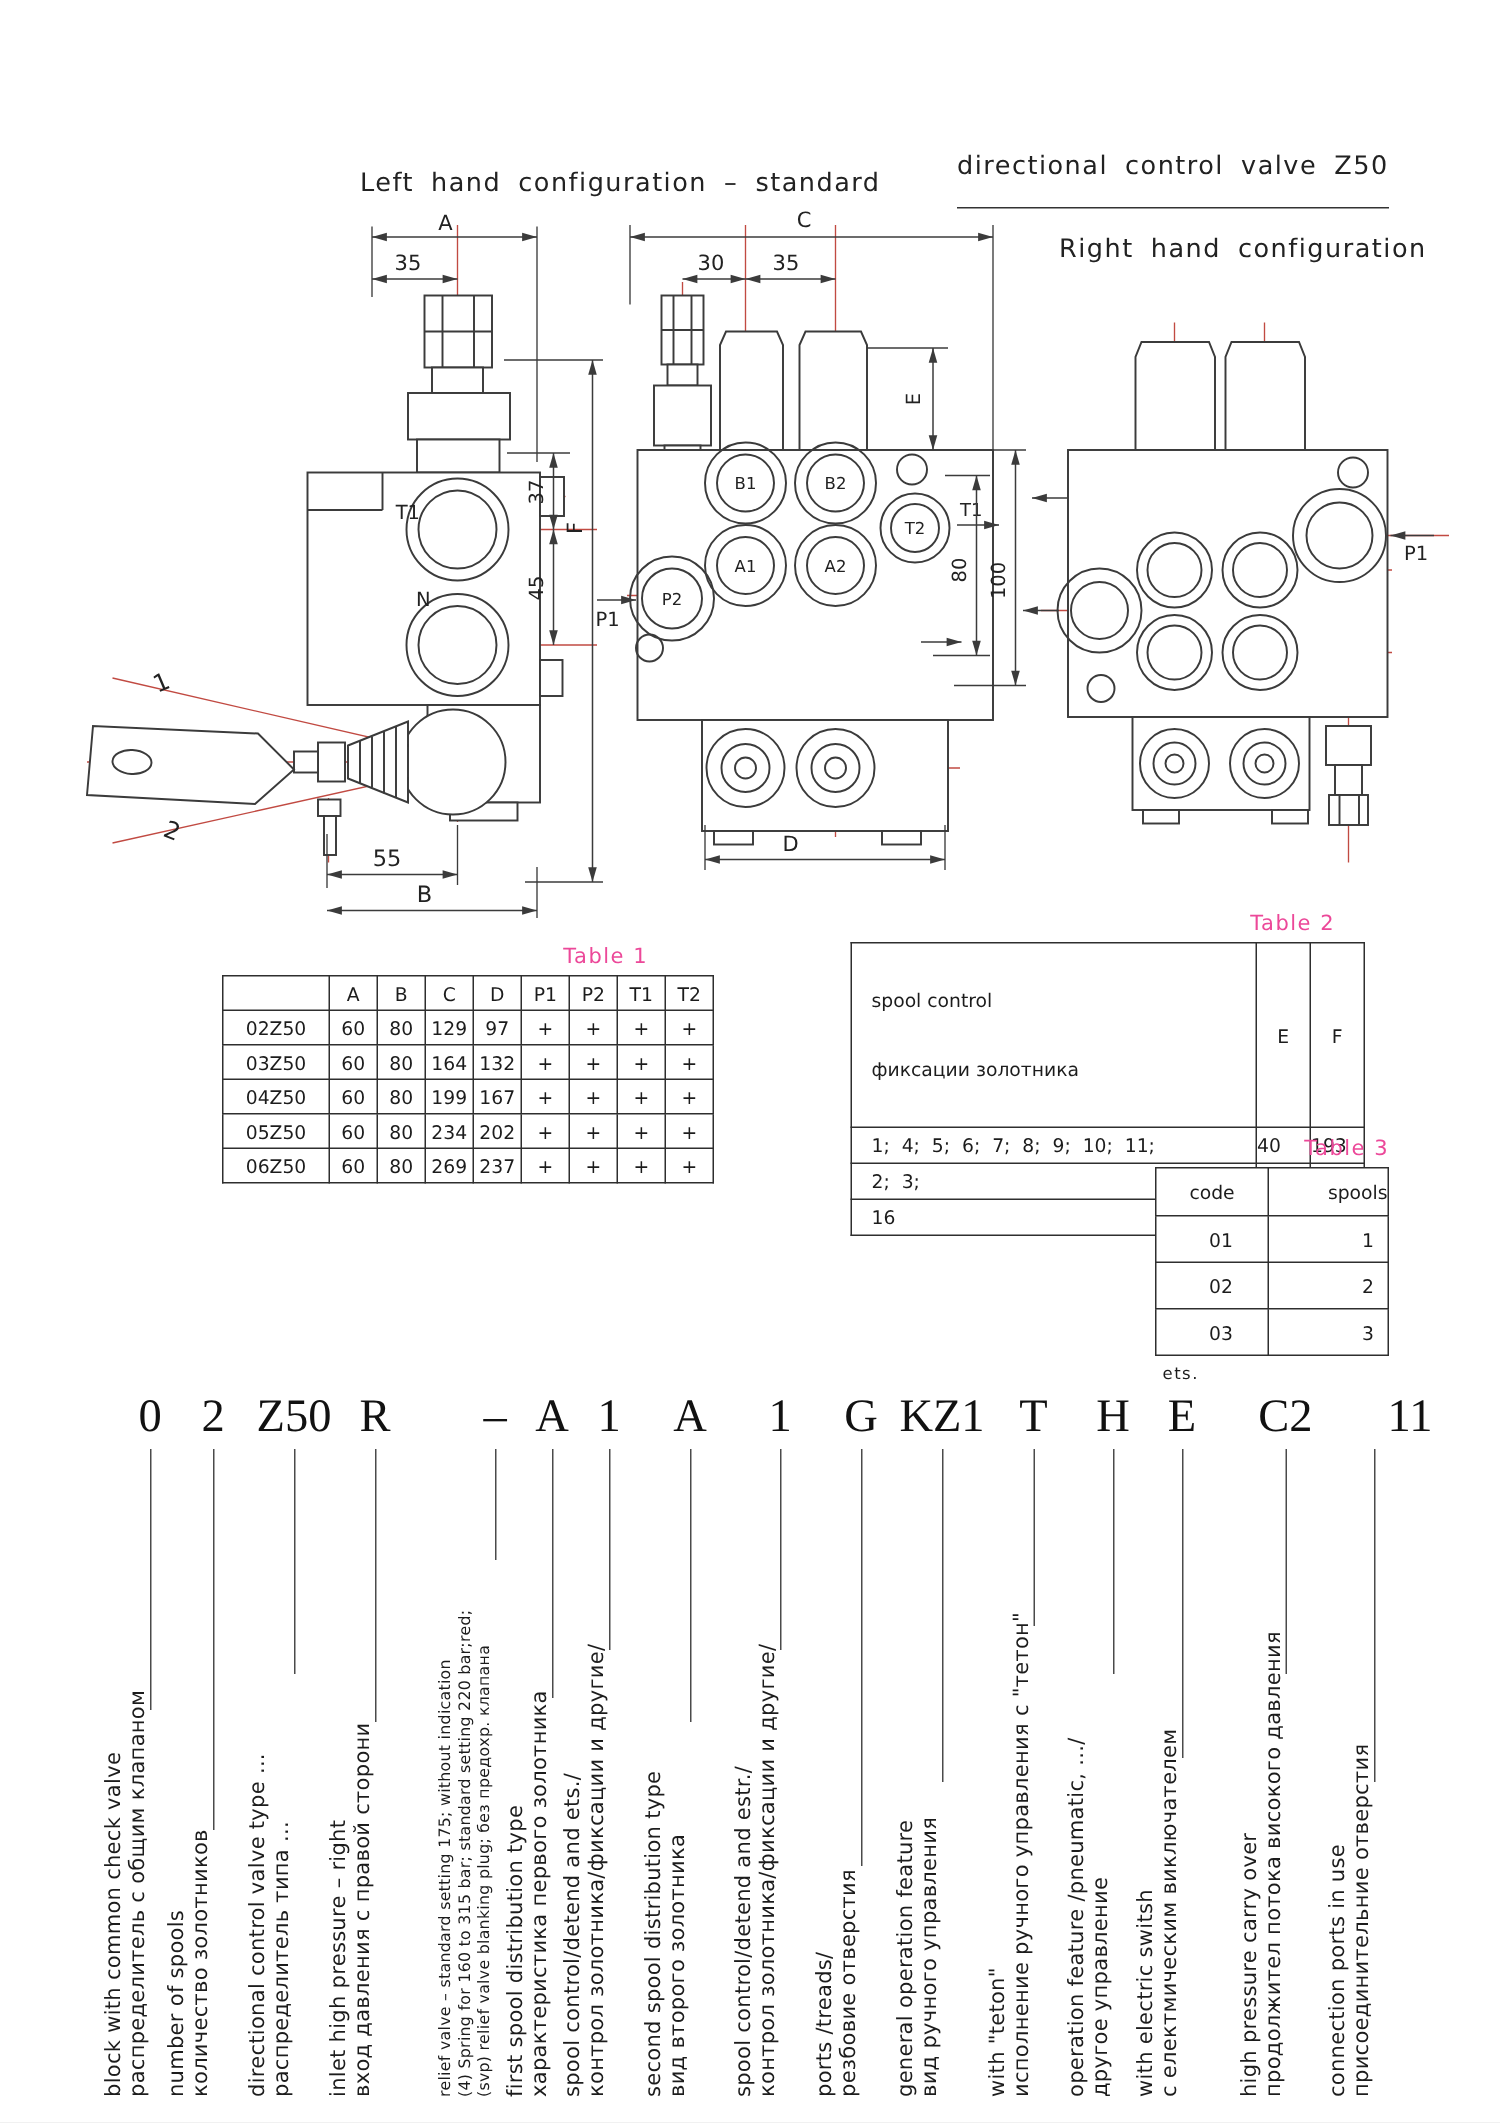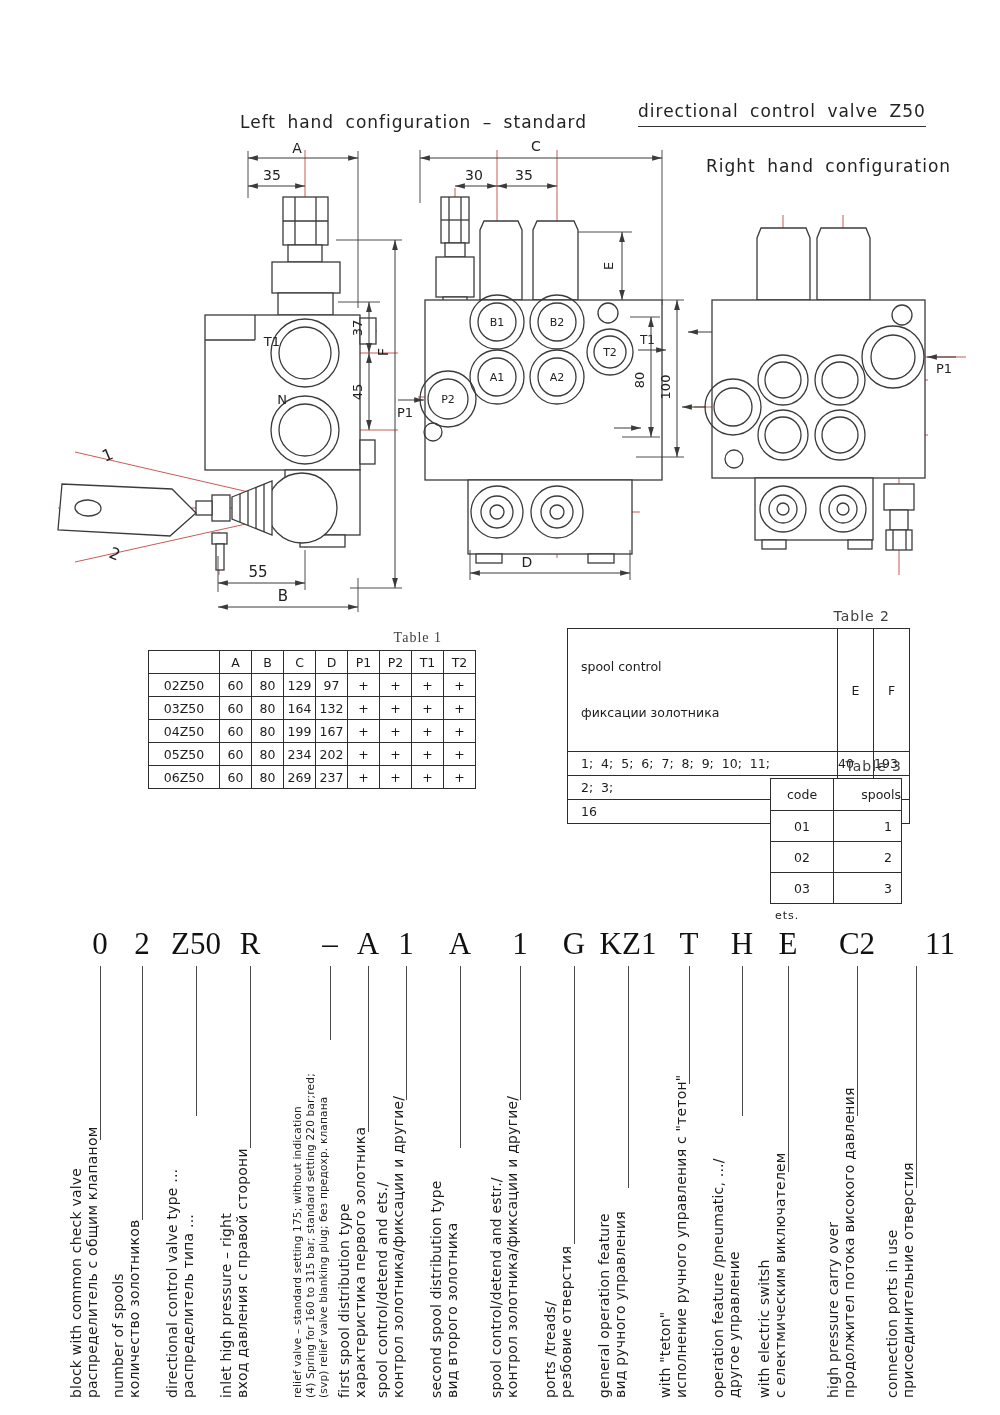--- a/index.html
+++ b/index.html
@@ -2,44 +2,44 @@
 <html><head>
 <meta charset="utf-8">
 <style>
   html,body{margin:0;padding:0;background:#e8e8e8;}
   .canvas{position:relative;width:1000px;height:1415px;background:#ffffff;overflow:hidden;
           font-family:"DejaVu Sans",sans-serif;color:#1c1c1c;}
   .abs{position:absolute;}
 
   
   .dwg-title{font-size:17px;letter-spacing:1px;word-spacing:5px;color:#222;white-space:nowrap;}
-  .underlined{border-bottom:1.6px solid #333;padding-bottom:5px;}
+  .underlined{border-bottom:1.6px solid #333;padding-bottom:17px;}
 
   
   svg text{font-family:"DejaVu Sans",sans-serif;fill:#222;}
   .oln{stroke:#3b3b3b;stroke-width:1.3;fill:none;}
   .fil{stroke:#3b3b3b;stroke-width:1.3;fill:#ffffff;}
   .dim{stroke:#3b3b3b;stroke-width:1;fill:none;}
   .ext{stroke:#3b3b3b;stroke-width:0.9;fill:none;}
   .red{stroke:#c14a42;stroke-width:0.9;fill:none;}
 
   
   .tbl-wrap{position:absolute;}
-  .tbl-title{font-size:14px;letter-spacing:1px;color:#404040;margin-bottom:4px;white-space:nowrap;}
+  .tbl-title{font-size:14px;letter-spacing:1px;color:#ec4899;margin-bottom:4px;white-space:nowrap;}
   table{border-collapse:collapse;background:#fff;}
   td,th{border:1.5px solid #2e2e2e;font-size:12.5px;font-weight:normal;color:#1c1c1c;
         text-align:center;padding:0;}
   .t1 td,.t1 th{height:22px;}
   .t1 .c0{width:70px;} .t1 .cn{width:31px;}
   .t2 .main{width:256px;text-align:left;padding-left:13px;white-space:pre;}
   .t2 .ef{width:35px;}
   .t2 th.main div{line-height:16px;}
   .t2 thead th{height:44px;}
   .t2 tbody td{height:23px;}
-  .t3 th{height:31px;} .t3 td{height:30px;}
+  .t3 th{height:31px;} .t3 td{height:30px;padding-left:12px;}
   .t3 .code{width:62px;margin-left:12px;} .t3 .sp{width:58px;text-align:right;}
   .t3 td.sp{text-align:right;padding-right:9px;}
   .t2 td.ef{text-align:left;}
   .footnote{font-size:11px;margin-top:5px;margin-left:5px;letter-spacing:1px;}
 
   
   .code-token{position:absolute;top:926px;transform:translateX(-50%);
       font-family:"Liberation Serif","DejaVu Serif",serif;font-size:31px;color:#111;white-space:nowrap;}
   .connector{position:absolute;width:1px;background:#4a4a4a;}
   .vlabel{position:absolute;transform:rotate(-90deg);transform-origin:0 0;
@@ -278,21 +278,21 @@
         <circle class="oln" cx="843" cy="509" r="6"></circle>
       <rect class="fil" x="884" y="484" width="30" height="26"></rect>
       <rect class="fil" x="890" y="510" width="18" height="20"></rect>
       <rect class="fil" x="886" y="530" width="26" height="20"></rect>
       <line class="oln" x1="893" y1="530" x2="893" y2="550"></line>
       <line class="oln" x1="906" y1="530" x2="906" y2="550"></line>
     </g>
   </svg>
 
   <div class="tbl-wrap" style="left:148px;top:630px;">
-    <div class="tbl-title" style="text-align:right;margin-right:34px;font-family:Liberation Serif, serif;">Table 1</div>
+    <div class="tbl-title" style="text-align:right;margin-right:44px;">Table 1</div>
     <table class="t1">
       <thead>
           <tr>
             <th class="c0"></th>
             <th class="cn">A</th>
             <th class="cn">B</th>
             <th class="cn">C</th>
             <th class="cn">D</th>
             <th class="cn">P1</th>
             <th class="cn">P2</th>

